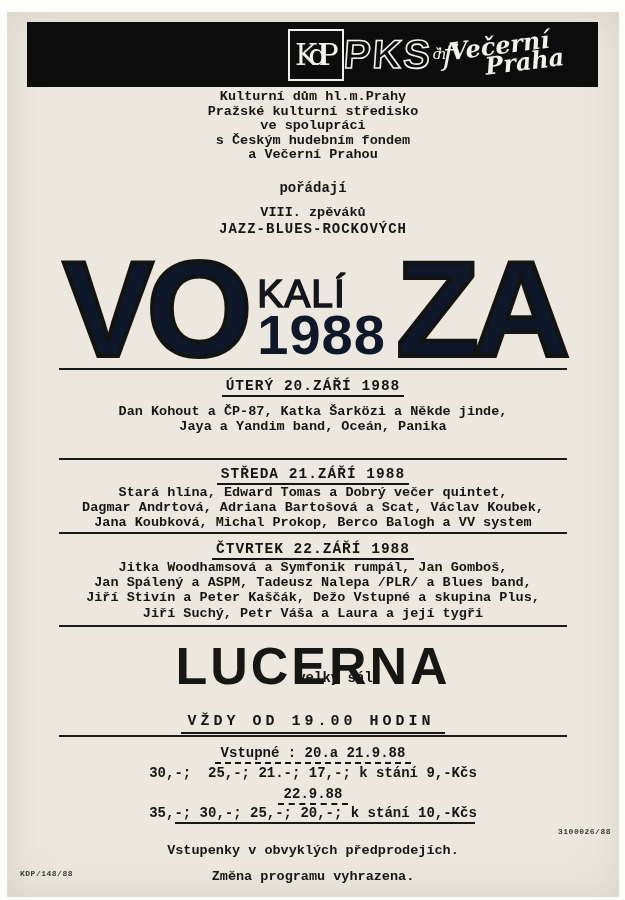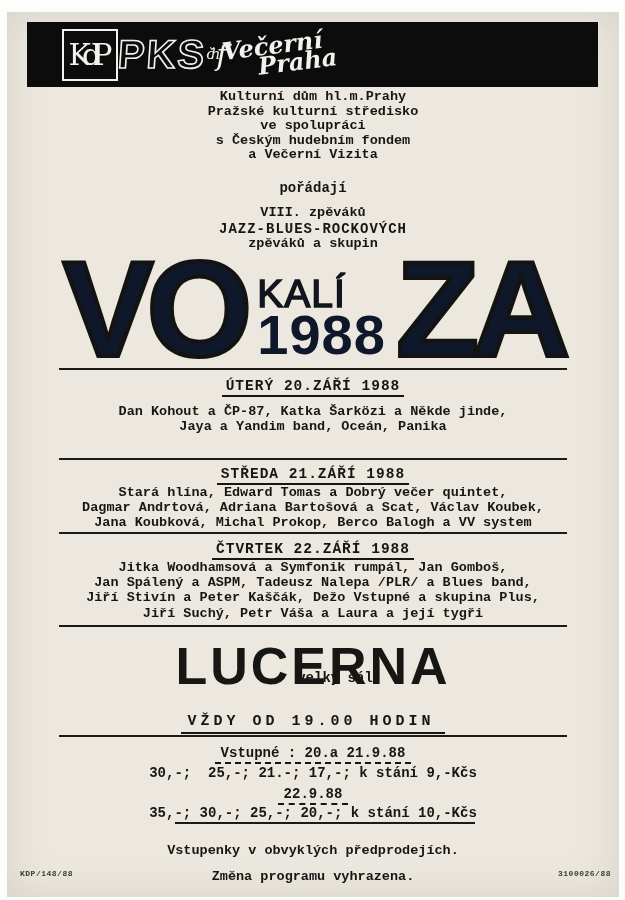--- a/index.html
+++ b/index.html
@@ -12,21 +12,21 @@
   }
   .paper{
     position:absolute;left:7px;top:12px;right:6px;bottom:3px;
     background:#ece8df;
     box-shadow:inset 0 0 40px rgba(120,110,90,.18);
   }
   
   .logo-bar{
     position:absolute;left:20px;top:10px;width:571px;height:65px;
     background:#0c0c0c;
-    display:flex;align-items:center;justify-content:flex-start;
+    display:flex;align-items:center;justify-content:flex-end;
     padding:0 35px;box-sizing:border-box;color:#f2f1ec;
   }
   .kdp-box{
     border:2px solid #f2f1ec;width:44px;height:48px;
     display:flex;align-items:center;justify-content:center;
     font-family:"DejaVu Serif",serif;font-size:30px;line-height:1;
     letter-spacing:-9px;padding-right:8px;
   }
   .pks{
     font-family:"Liberation Sans",sans-serif;font-weight:bold;
@@ -108,26 +108,25 @@
       <span>Večerní</span>
       <span class="l2">Praha</span>
     </div>
   </div>
 
   <div class="abs hdr-lines" style="top:78px;">
     <div>Kulturní dům hl.m.Prahy</div>
     <div>Pražské kulturní středisko</div>
     <div>ve spolupráci</div>
     <div>s Českým hudebním fondem</div>
-    <div>a Večerní Vizita</div>
+    <div>a Večerní Prahou</div>
   </div>
   <div class="abs poradaji" style="top:168px;">pořádají</div>
   <div class="abs setkani" style="top:193px;">VIII. zpěváků</div>
   <div class="abs genre" style="top:209px;">JAZZ-BLUES-ROCKOVÝCH</div>
-  <div class="abs subject" style="top:224px;">zpěváků a skupin</div>
 
   <div class="title-row">
     <div class="mega">VO</div>
     <div class="mid-stack">
       <div class="kali">KALÍ</div>
       <div class="y1988">1988</div>
     </div>
     <div class="mega">ZA</div>
   </div>
 
@@ -176,15 +175,15 @@
   </div>
   <div class="abs tk-prices" style="top:753px;">30,-;  25,-; 21.-; 17,-; k stání 9,-Kčs</div>
   <div class="abs" style="top:773px;">
     <span class="tk-label">22.9.88</span>
   </div>
   <div class="abs tk-prices" style="top:793px;">35,-; 30,-; 25,-; 20,-; k stání 10,-Kčs</div>
 
   <div class="abs foot" style="top:831px;">Vstupenky v obvyklých předprodejích.</div>
   <div class="abs foot" style="top:857px;">Změna programu vyhrazena.</div>
   <div class="code" style="left:13px;top:857px;">KDP/148/88</div>
-  <div class="code" style="right:8px;top:857px;">3100026/88</div>
+  <div class="code" style="right:8px;top:815px;">3100026/88</div>
 
 </div>
 
 </body></html>

